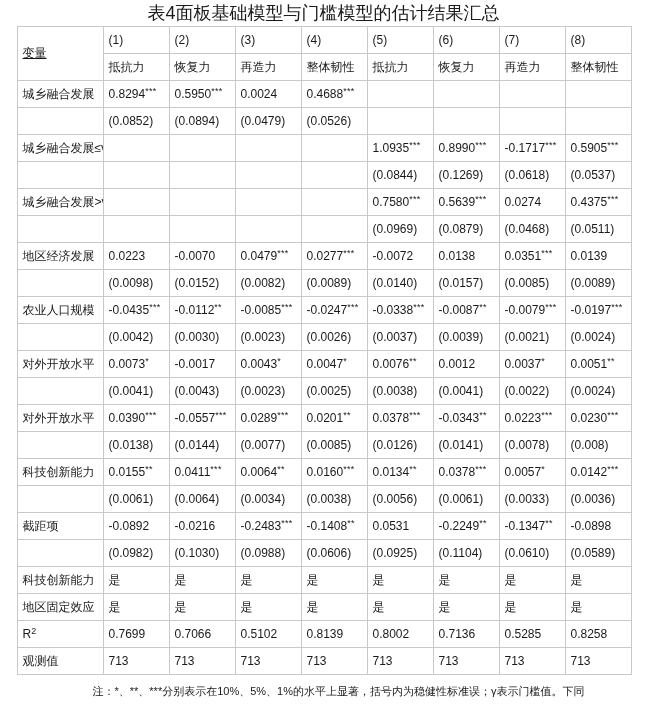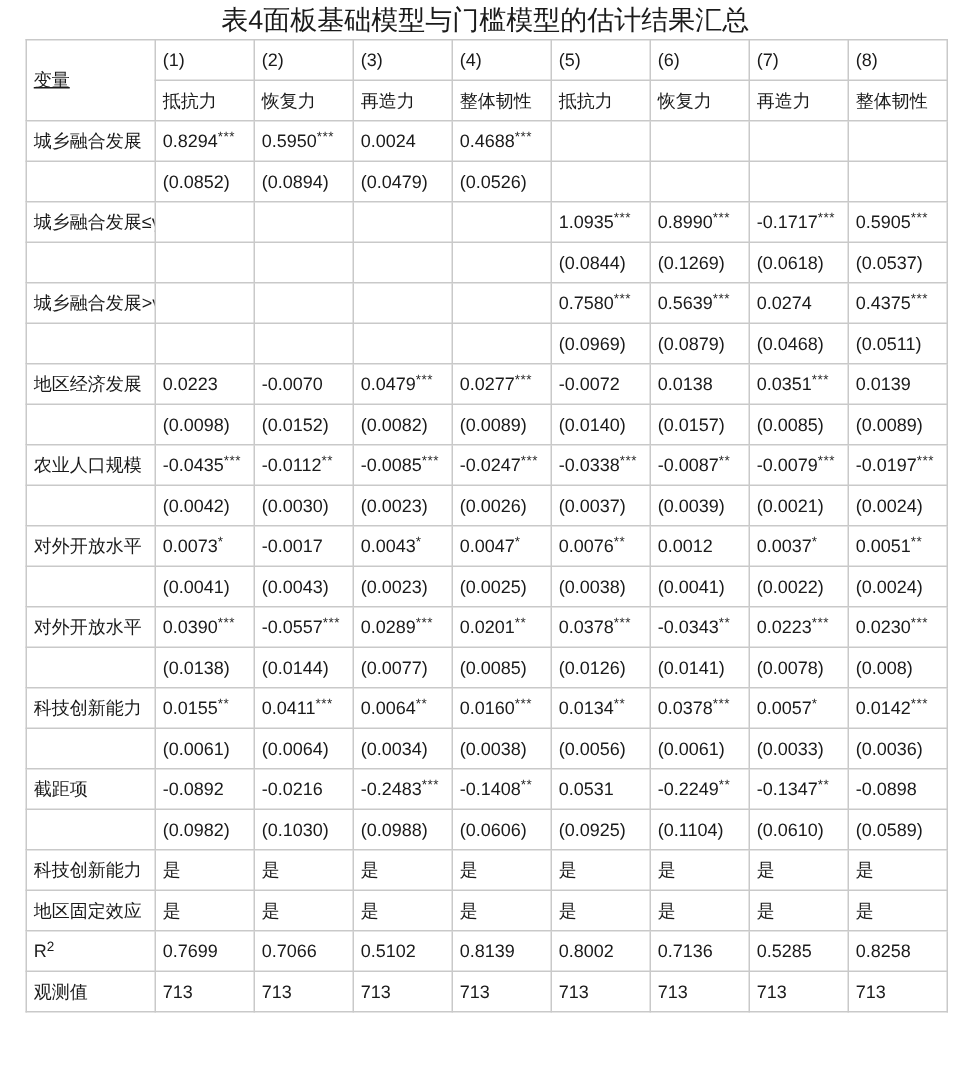--- a/index.html
+++ b/index.html
@@ -376,14 +376,15 @@
             <td class="se">713</td>
             <td class="se">713</td>
             <td class="se">713</td>
             <td class="se">713</td>
             <td class="se">713</td>
           </tr>
         </tbody>
     </table>
   </div>
 
+  <div class="note">注：*、**、***分别表示在10%、5%、1%的水平上显著，括号内为稳健性标准误；γ表示门槛值。下同</div>
 
 </div>
 
 </body></html>

